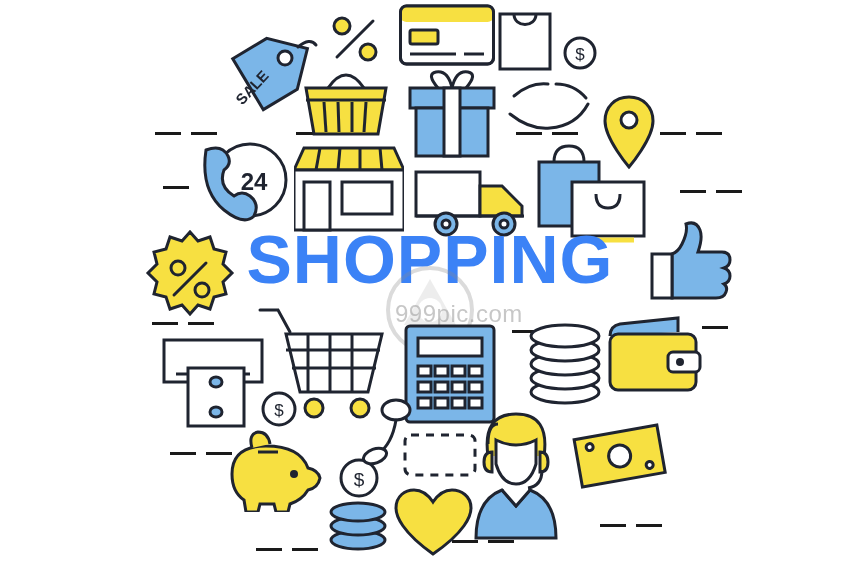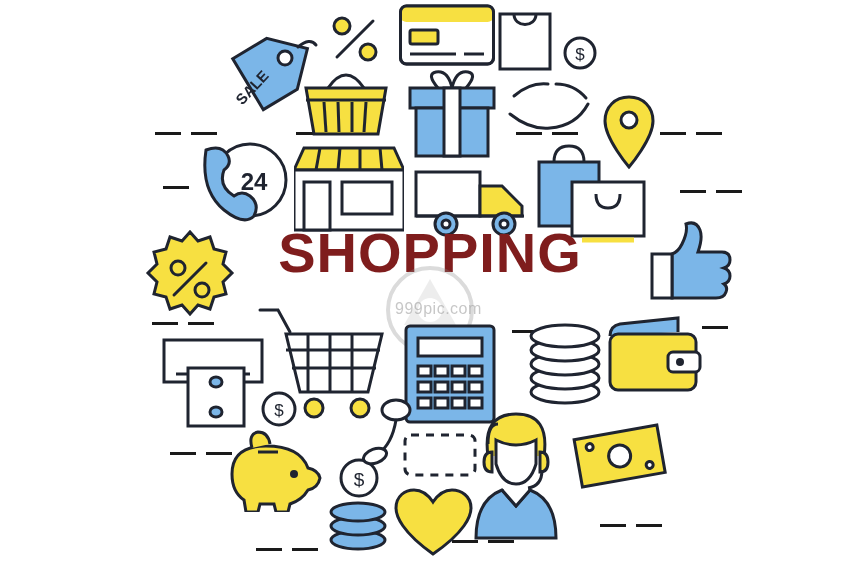--- a/index.html
+++ b/index.html
@@ -11,37 +11,37 @@
     position:relative;
   }
   .stage{position:absolute;left:0;top:0;width:860px;height:573px;}
   .icon{position:absolute;}
   .title{
     position:absolute;
     left:0;top:225px;width:860px;
     text-align:center;
     font-family:"Liberation Sans", sans-serif;
     font-weight:bold;
-    font-size:56px;
+    font-size:68px;
     letter-spacing:1px;
-    color:#7f1d1d;
+    color:#3b82f6;
     line-height:1;
     user-select:none;
   }
   .watermark{
     position:absolute;
     left:330px;top:255px;
     width:200px;height:120px;
     opacity:.30;
     pointer-events:none;
   }
   .wm-text{
     position:absolute;
     left:395px;top:300px;
-    font-size:16px;
+    font-size:24px;
     color:#9a9a9a;
     opacity:.55;
     font-family:"Liberation Sans", sans-serif;
     letter-spacing:.5px;
   }
   .dash{position:absolute;border-top:3px solid #1a1a1a;}
 </style>
 </head>
 <body>
 

